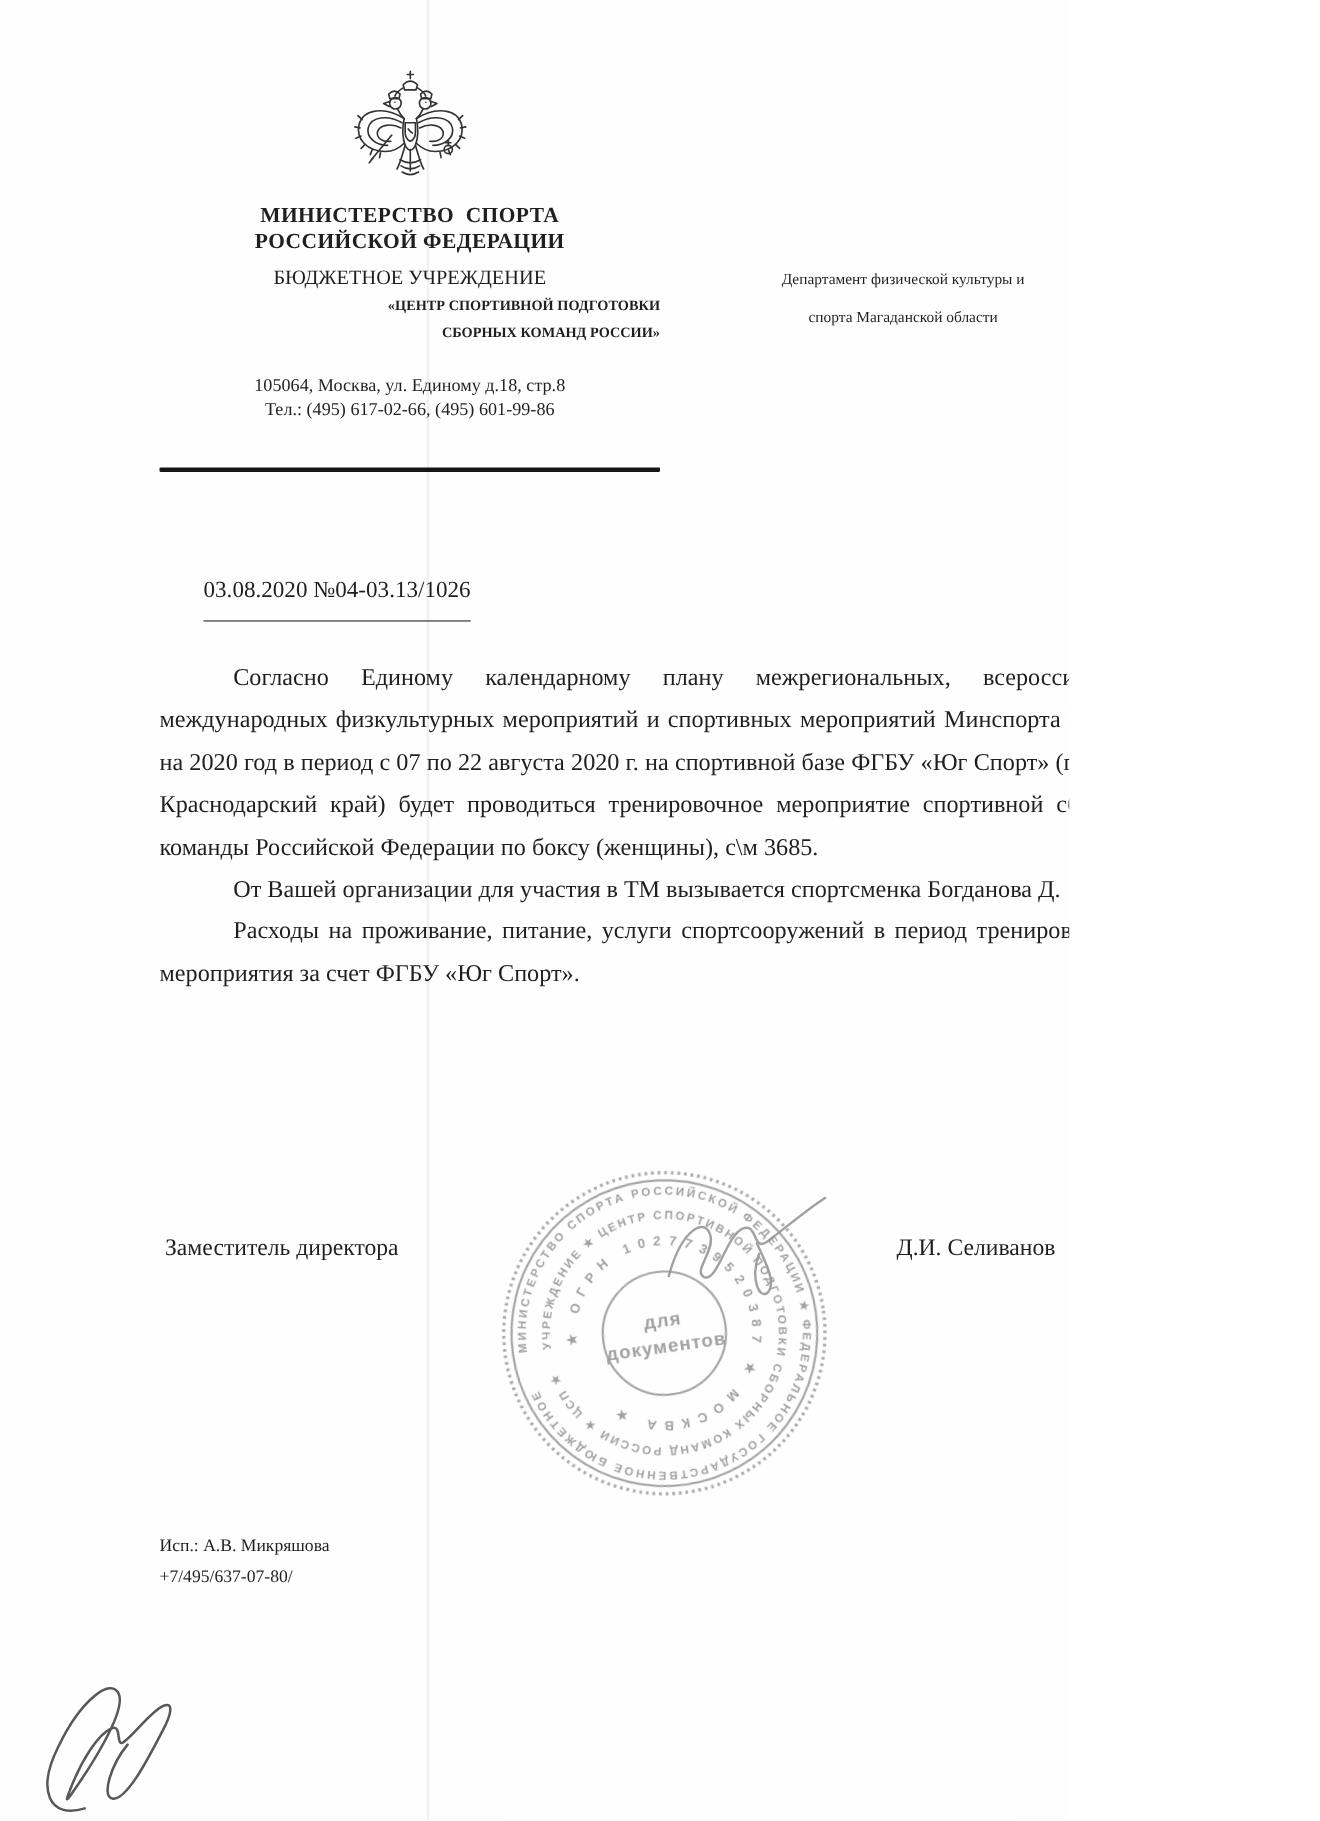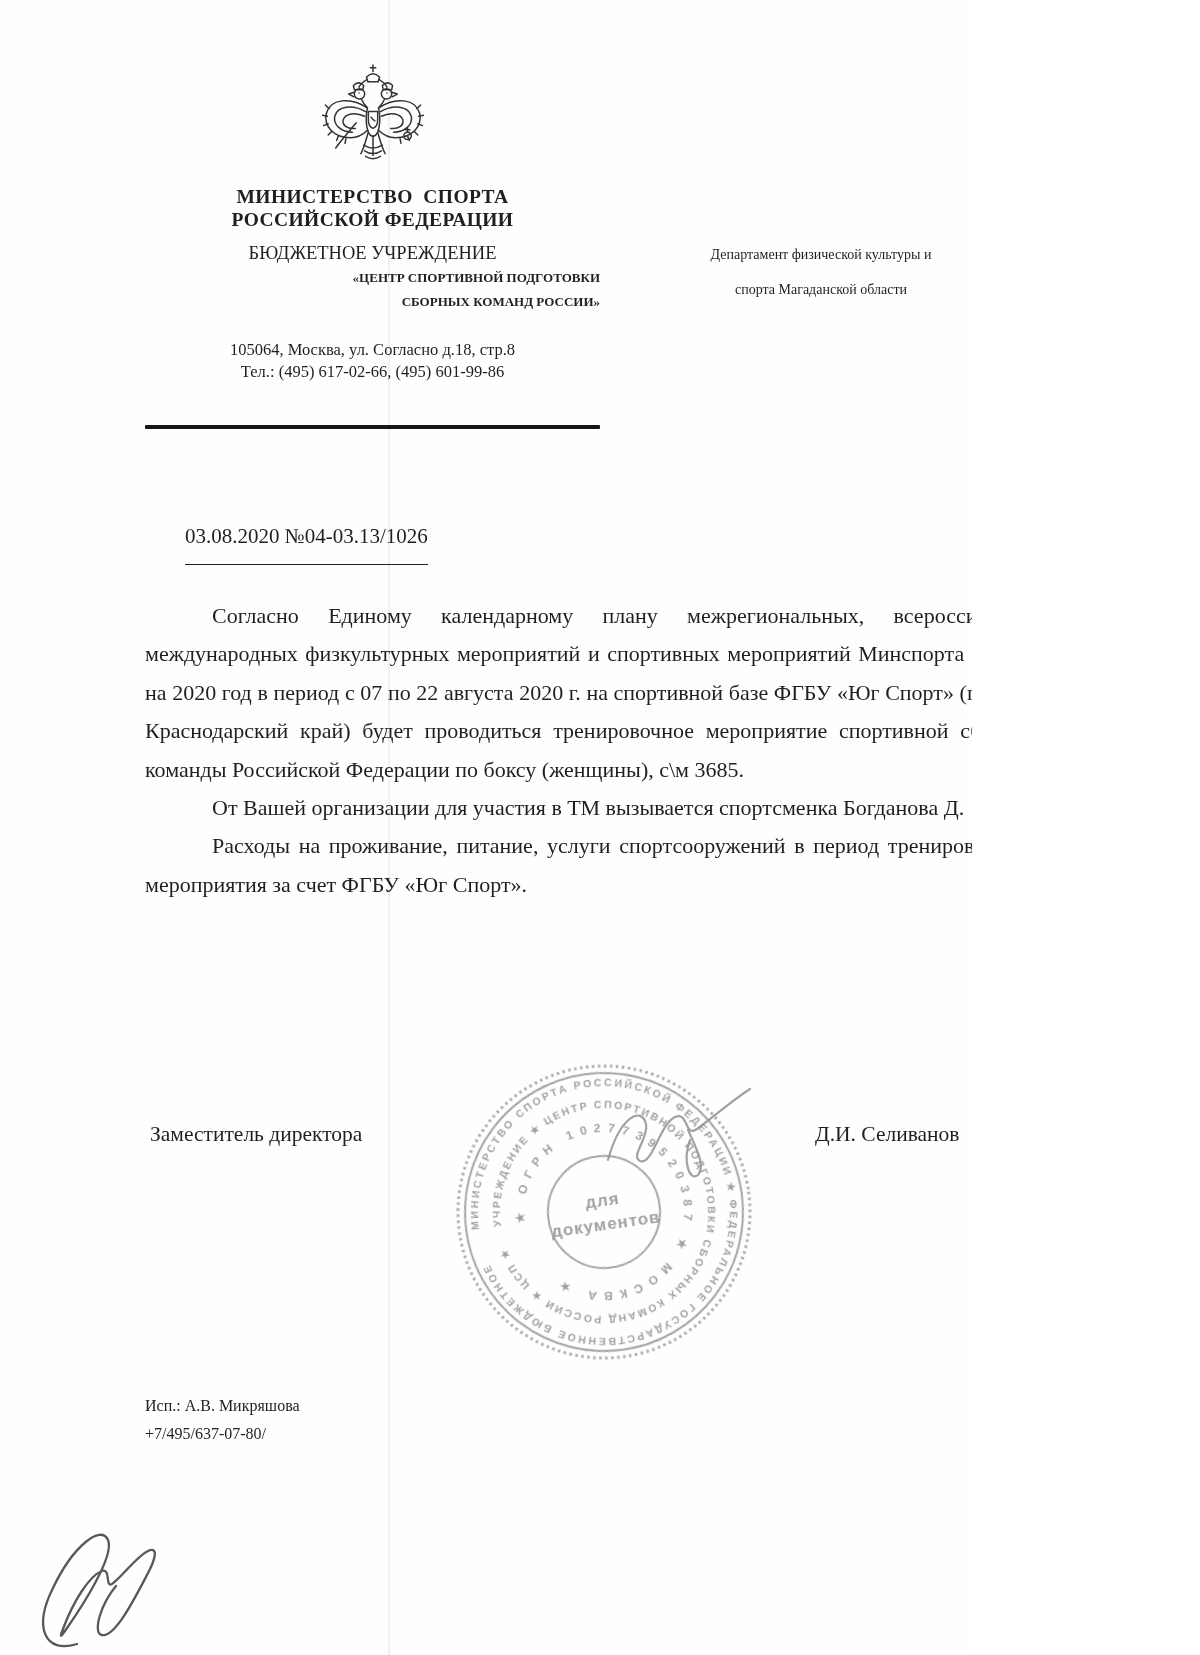--- a/index.html
+++ b/index.html
@@ -107,21 +107,21 @@
     <div class="ministry">МИНИСТЕРСТВО  СПОРТА</div>
     <div class="ministry">РОССИЙСКОЙ ФЕДЕРАЦИИ</div>
 
     <div class="orgtype">
       <div>БЮДЖЕТНОЕ УЧРЕЖДЕНИЕ</div>
       <div class="orgname">«ЦЕНТР СПОРТИВНОЙ ПОДГОТОВКИ</div>
       <div class="orgname">СБОРНЫХ КОМАНД РОССИИ»</div>
     </div>
 
     <div class="addr">
-      <div>105064, Москва, ул. Согласно д.18, стр.8</div>
+      <div>105064, Москва, ул. Единому д.18, стр.8</div>
       <div>Тел.: (495) 617-02-66, (495) 601-99-86</div>
     </div>
 
     <div class="divider"></div>
   </div>
 
   <div class="abs recipient">
     <div>Департамент физической культуры и</div>
     <div>спорта Магаданской области</div>
   </div>

